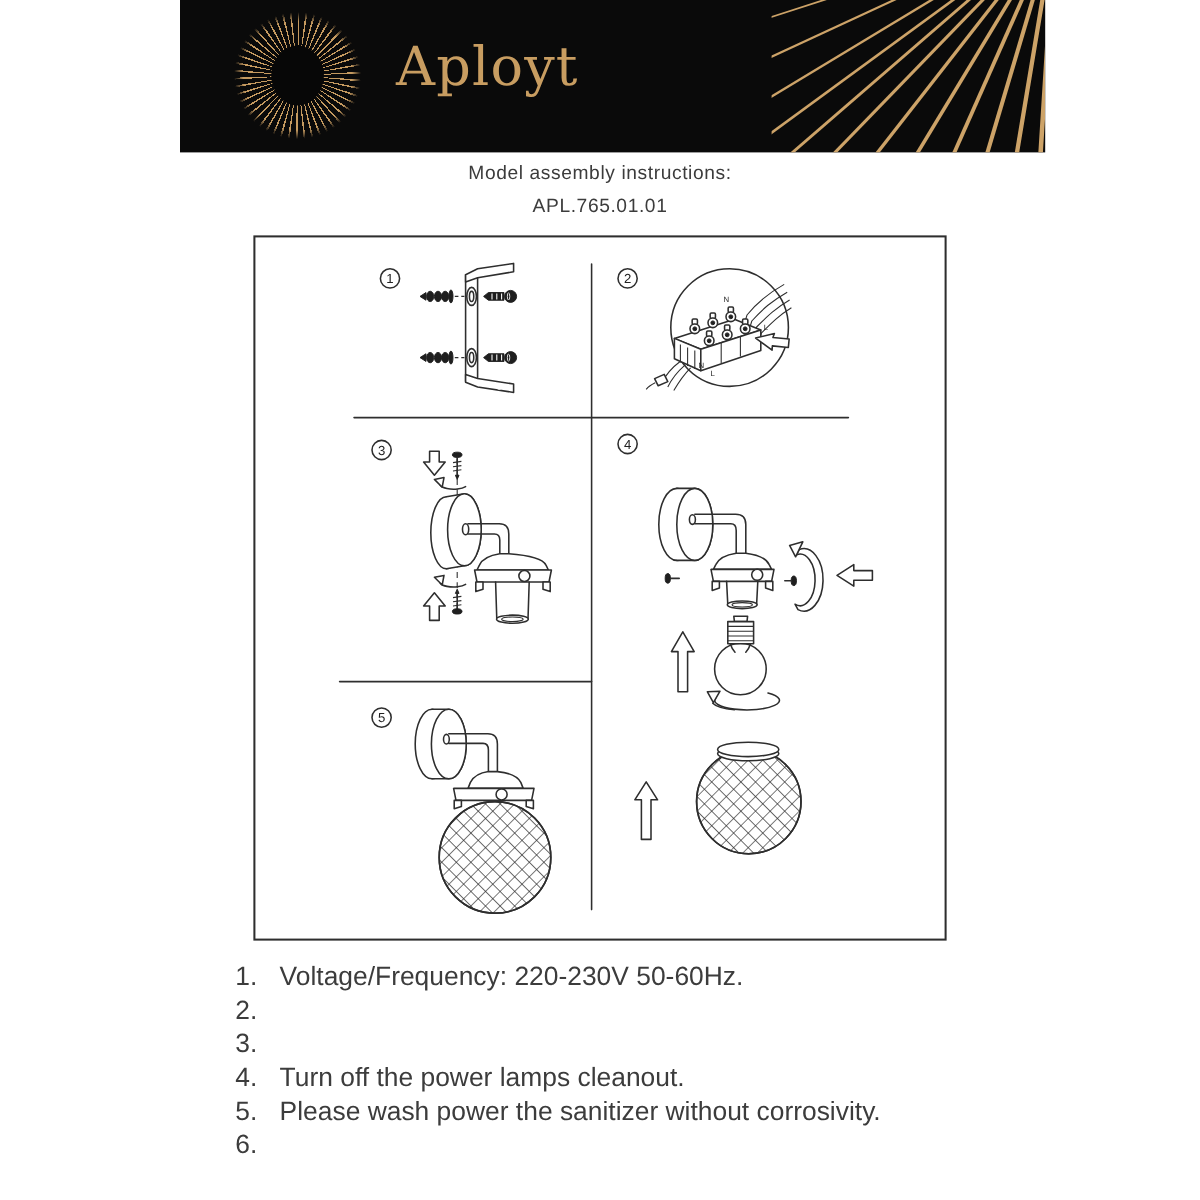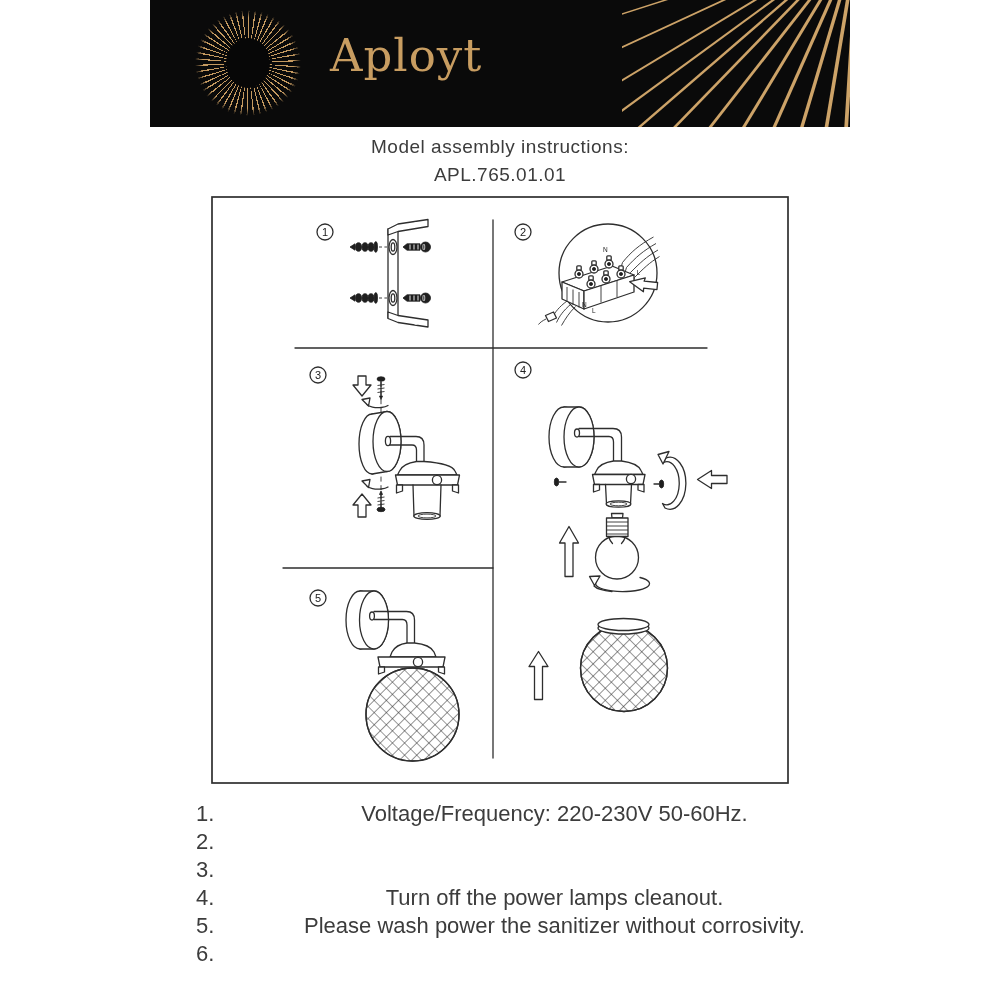--- a/index.html
+++ b/index.html
@@ -1,51 +1,51 @@
 <!DOCTYPE html>
 <html><head>
 <meta charset="utf-8">
 <style>
   html,body{margin:0;padding:0;}
   body{width:1000px;height:1000px;background:#ffffff;position:relative;
        font-family:"Liberation Sans",sans-serif;color:#3c3c3c;overflow:hidden;}
 
   
   .banner{position:absolute;left:150px;top:0;width:700px;height:127px;
-          background:#0a0a0a;overflow:hidden;}
+          background:#0a0a0a;overflow:hidden;padding-left:21px;}
   .sunburst{position:absolute;left:44px;top:9px;width:108px;height:108px;border-radius:50%;
     background:repeating-conic-gradient(#c59a60 0deg 1.7deg, rgba(0,0,0,0) 1.7deg 7.2deg);
     -webkit-mask:radial-gradient(closest-side,#000 84%,rgba(0,0,0,0) 98%);
             mask:radial-gradient(closest-side,#000 84%,rgba(0,0,0,0) 98%);}
   .sunburst-core{position:absolute;left:50%;top:50%;transform:translate(-50%,-50%);
     width:44px;height:50px;border-radius:50%;background:#070707;}
   .brand-name{position:absolute;left:180px;top:33px;font-family:"DejaVu Serif",serif;
     font-size:45px;line-height:1;color:#c89d61;letter-spacing:1px;font-weight:400;}
   .rays{position:absolute;right:0;top:0;}
 
   
   .title-line{position:absolute;left:0;width:1000px;text-align:center;
-    font-size:19px;letter-spacing:.5px;color:#3c3c3c;}
+    font-size:16px;letter-spacing:.5px;color:#3c3c3c;}
   .title-1{top:136px;}
   .title-2{top:164px;}
 
   
   .diagram{position:absolute;left:210px;top:195px;}
   .ln{fill:none;stroke:#2e2e2e;stroke-width:1.3;stroke-linecap:round;stroke-linejoin:round;}
   .wf{fill:#ffffff;stroke:#2e2e2e;stroke-width:1.3;stroke-linecap:round;stroke-linejoin:round;}
   .dk{fill:#1f1f1f;stroke:#1f1f1f;stroke-width:.8;}
   .thin{fill:none;stroke:#2e2e2e;stroke-width:.9;}
   .stepnum{font:11px "Liberation Sans",sans-serif;fill:#222;text-anchor:middle;}
   .wlabel{font:6.5px "Liberation Sans",sans-serif;fill:#222;}
 
   
   .instructions{position:absolute;left:196px;top:801px;width:680px;}
   .instr-row{display:flex;height:28px;align-items:flex-start;font-size:22px;color:#3c3c3c;}
   .instr-num{width:37px;flex:0 0 37px;}
-  .instr-text{flex:1;text-align:center;}
+  .instr-text{flex:1;}
 </style>
 </head>
 <body>
 
 <div class="banner">
   <div class="sunburst">
     <div class="sunburst-core"></div>
   </div>
   <div class="brand-name">Aployt</div>
   <svg class="rays" width="228" height="127" viewBox="0 0 228 127">

